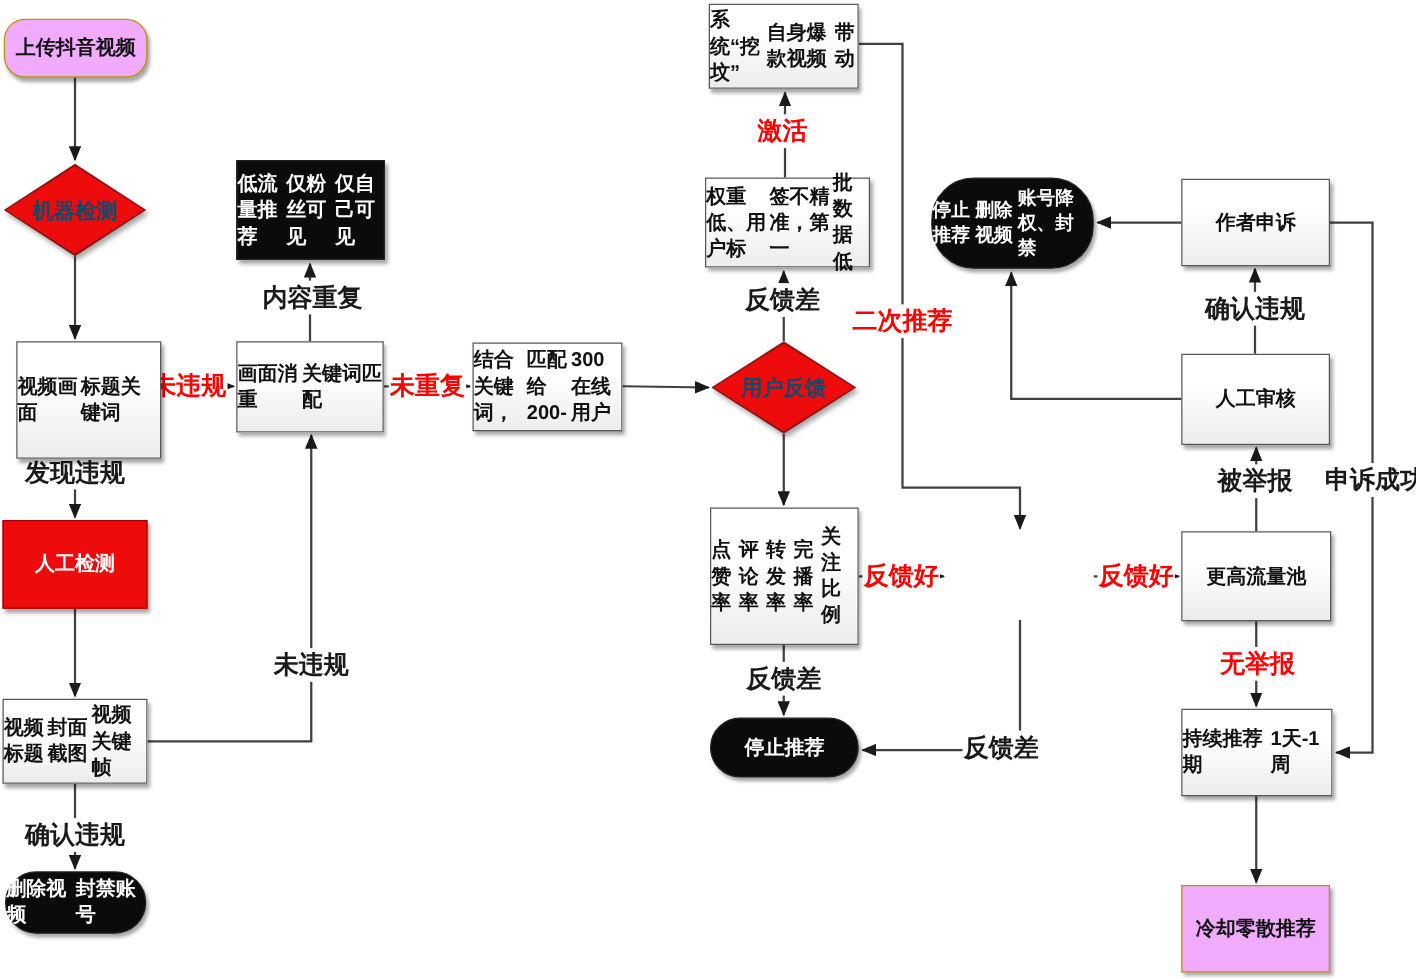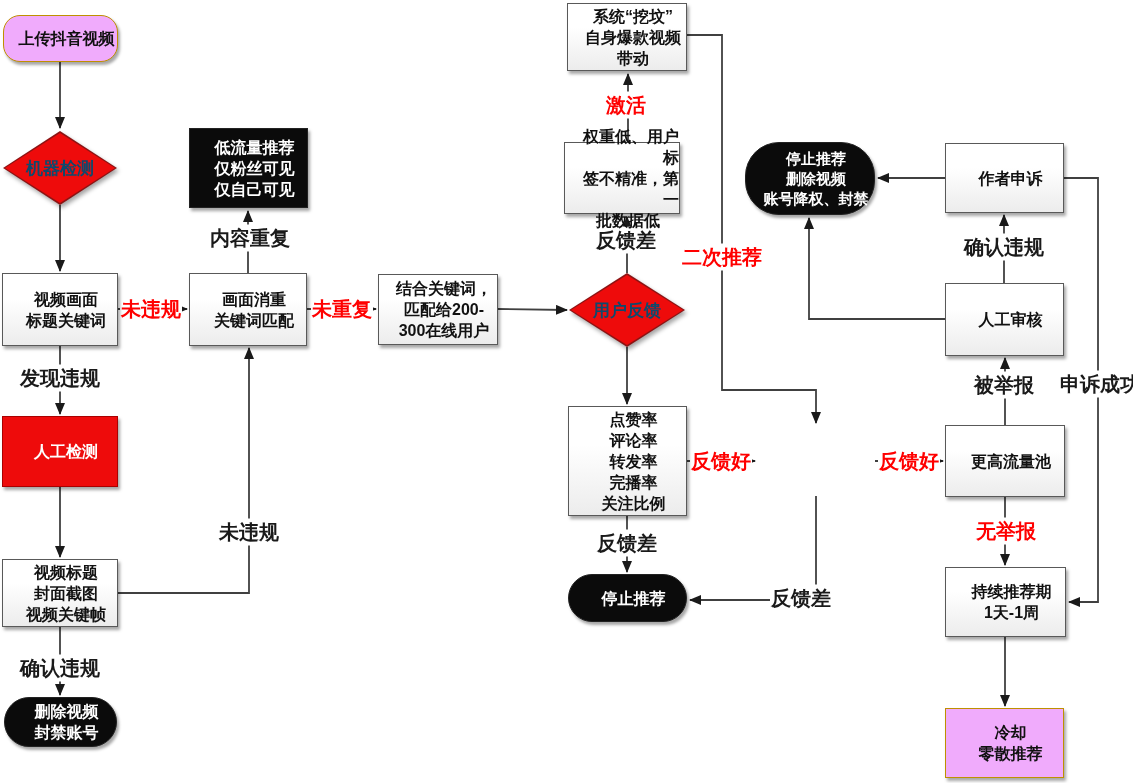--- a/index.html
+++ b/index.html
@@ -1,18 +1,18 @@
 <!DOCTYPE html>
 <html><head>
 <meta charset="utf-8">
 <style>
 html,body{margin:0;padding:0;}
 #canvas{position:relative;width:1133px;height:783px;background:#ffffff;font-family:"Liberation Sans",sans-serif;overflow:hidden;}
 #edges{position:absolute;left:0;top:0;z-index:1;}
-.node{position:absolute;display:flex;flex-direction:column;align-items:center;justify-content:center;text-align:right;font-weight:bold;font-size:16px;line-height:21px;color:#111;box-sizing:border-box;z-index:3;padding-left:12px;}
+.node{position:absolute;display:flex;flex-direction:row;align-items:center;justify-content:center;text-align:left;font-weight:bold;font-size:16px;line-height:21px;color:#111;box-sizing:border-box;z-index:3;}
 .box{background:linear-gradient(180deg,#ffffff 35%,#ececec 100%);border:1.5px solid #595959;box-shadow:2px 3px 3px rgba(0,0,0,0.35);}
 .blackbox{background:#0b0b0b;border:1.5px solid #222;color:#fff;box-shadow:2px 3px 3px rgba(0,0,0,0.35);}
 .redbox{background:#ee0b0b;border:1.5px solid #a00;color:#fff;box-shadow:2px 3px 3px rgba(0,0,0,0.35);}
 .gold{background:#f0abfc;border:1.5px solid #bf9000;color:#111;box-shadow:2px 3px 3px rgba(0,0,0,0.35);}
 .diamond-wrap{position:absolute;filter:drop-shadow(2px 3px 2px rgba(0,0,0,0.35));z-index:3;}
 .diamond-outer{position:absolute;inset:0;background:#8c1414;clip-path:polygon(50% 0,100% 50%,50% 100%,0 50%);}
 .diamond-inner{position:absolute;inset:2px;background:#ee0b0b;clip-path:polygon(50% 0,100% 50%,50% 100%,0 50%);}
 .diamond-label{position:absolute;inset:0;display:flex;align-items:center;justify-content:center;color:#0c4a6e;font-weight:bold;font-size:17px;}
 .elabel{position:absolute;font-weight:bold;font-size:20px;background:#fff;padding:0 1px;white-space:nowrap;transform:translate(-50%,-50%);z-index:2;}
 .elabel.red{color:#ff0000;}
@@ -61,21 +61,21 @@
 <div class="node gold" style="left:3px;top:15px;width:115px;height:47px;border-radius:17px">
   <div>上传抖音视频</div>
 </div>
 
 <div class="diamond-wrap" style="left:3px;top:131px;width:114px;height:74px">
   <div class="diamond-outer"></div>
   <div class="diamond-inner"></div>
   <div class="diamond-label">机器检测</div>
 </div>
 
-<div class="node box" style="left:2px;top:273px;width:116px;height:73px">
+<div class="node box" style="left:13px;top:273px;width:116px;height:94px">
   <div>视频画面</div>
   <div>标题关键词</div>
 </div>
 
 <div class="node blackbox" style="left:189px;top:128px;width:119px;height:80px">
   <div>低流量推荐</div>
   <div>仅粉丝可见</div>
   <div>仅自己可见</div>
 </div>
 
@@ -89,21 +89,21 @@
   <div>匹配给200-</div>
   <div>300在线用户</div>
 </div>
 
 <div class="diamond-wrap" style="left:569px;top:273px;width:116px;height:74px">
   <div class="diamond-outer"></div>
   <div class="diamond-inner"></div>
   <div class="diamond-label">用户反馈</div>
 </div>
 
-<div class="node box" style="left:564px;top:142px;width:116px;height:72px">
+<div class="node box" style="left:564px;top:142px;width:132px;height:72px">
   <div>权重低、用户标</div>
   <div>签不精准，第一</div>
   <div>批数据低</div>
 </div>
 
 <div class="node box" style="left:567px;top:3px;width:120px;height:68px">
   <div>系统“挖坟”</div>
   <div>自身爆款视频</div>
   <div>带动</div>
 </div>

